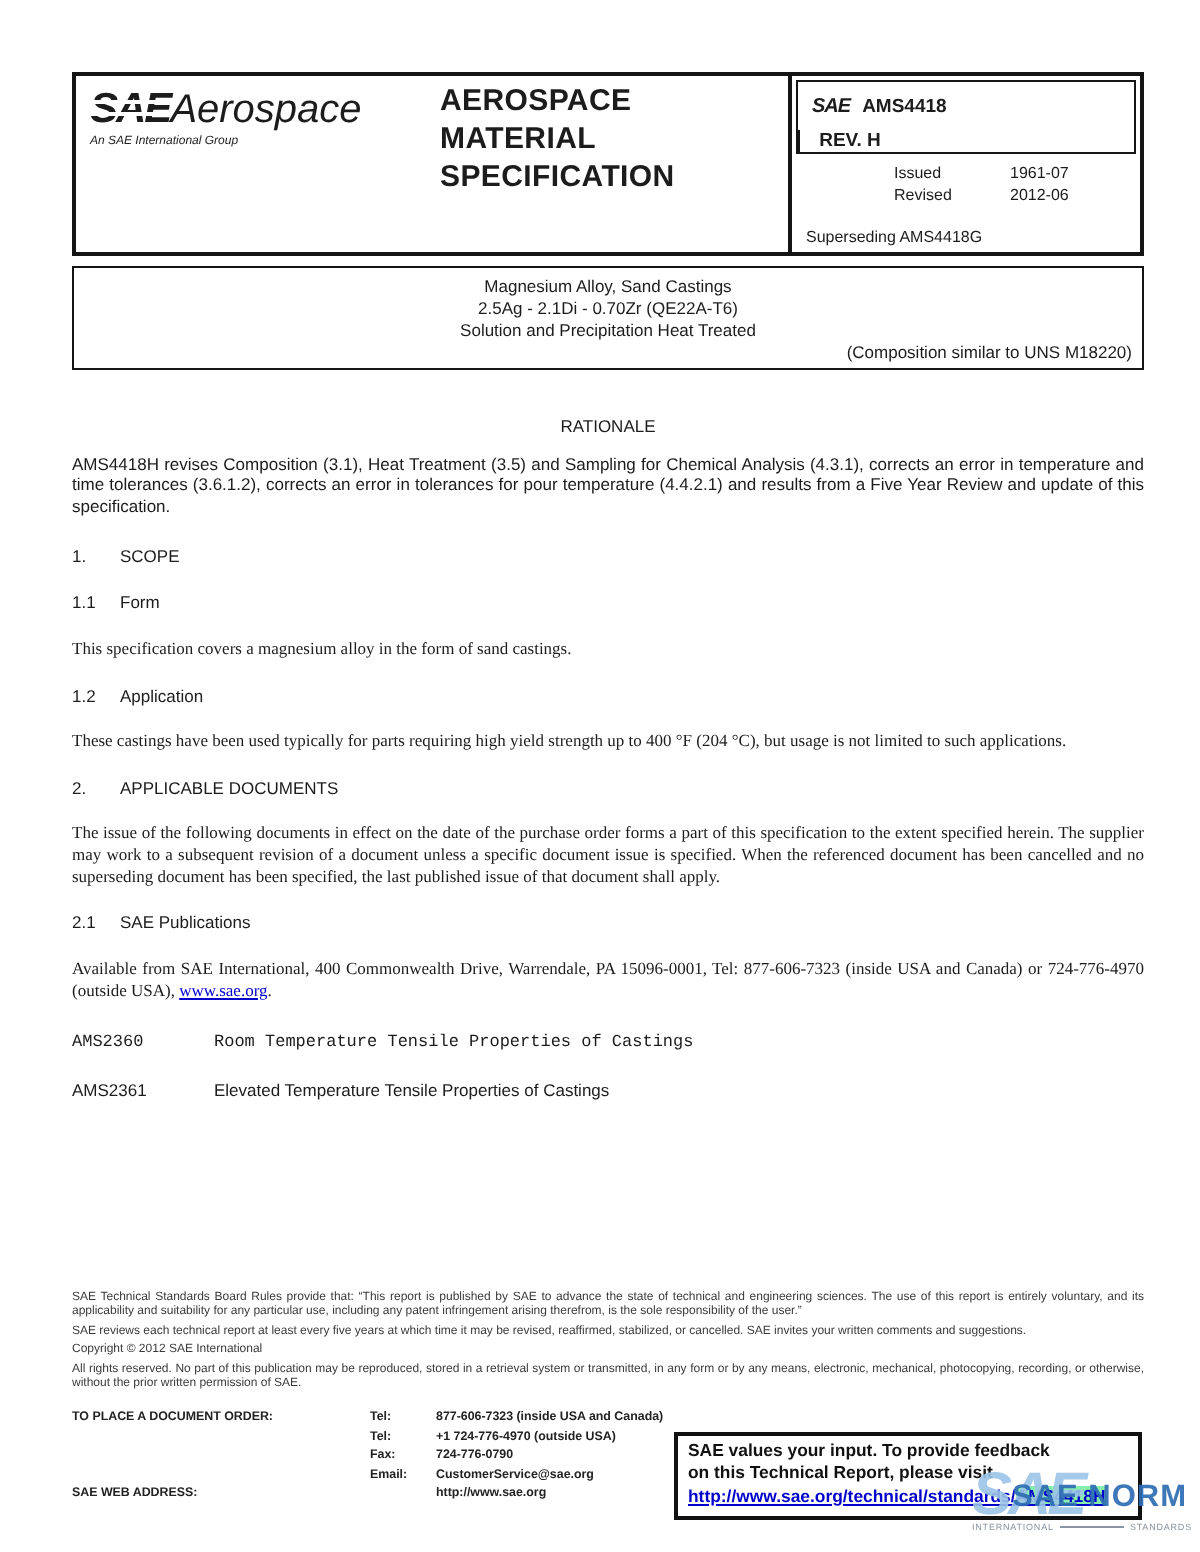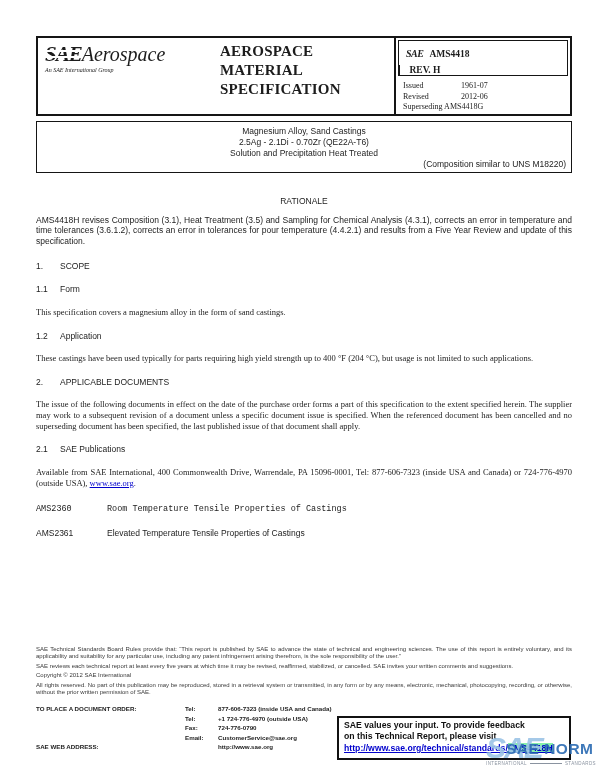--- a/index.html
+++ b/index.html
@@ -1,38 +1,38 @@
 <!DOCTYPE html>
 <html><head>
 <meta charset="utf-8">
 <style>
   html,body{margin:0;padding:0;background:#e8e8e8;}
   .page{position:relative;width:600px;height:776px;background:#ffffff;margin:0 auto;
         font-family:"Liberation Sans",sans-serif;color:#1c1c1c;overflow:hidden;}
   .content{position:absolute;left:36px;right:28px;top:36px;}
 
   
-  .header{display:flex;border:2px solid #151515;height:80px;box-sizing:border-box;font-family:Liberation Serif, serif;}
+  .header{display:flex;border:2px solid #151515;height:92px;box-sizing:border-box;}
   .logo-cell{width:168px;padding:6px 4px 4px 7px;box-sizing:border-box;}
   .logo-row{white-space:nowrap;}
   .logo-sae{position:relative;display:inline-block;font-weight:bold;font-style:italic;
             font-size:21px;letter-spacing:-1px;line-height:1;}
   .logo-sae::before,.logo-sae::after{content:"";position:absolute;left:-2px;right:0;height:2px;background:#fff;}
   .logo-sae::before{top:6px;} .logo-sae::after{top:12px;}
   .logo-aero{font-style:italic;font-size:20px;letter-spacing:0;line-height:1;}
   .logo-tag{font-size:6px;font-style:italic;margin-top:2px;color:#222;}
   .title-cell{flex:1;padding:4px 2px 2px 14px;font-weight:bold;font-size:15px;line-height:1.25;letter-spacing:.2px;}
   .doc-cell{width:176px;border-left:2px solid #151515;display:flex;flex-direction:column;box-sizing:border-box;font-size:8px;}
   .doc-top{display:flex;margin:2px;border:1.5px solid #151515;flex-direction:column;}
   .doc-num{flex:1;padding:7px 5px 6px 7px;white-space:nowrap;}
   .doc-num .b-sae{font-weight:bold;font-style:italic;font-size:10px;letter-spacing:-0.5px;}
   .doc-num .b-no{font-weight:bold;font-size:9.5px;margin-left:6px;}
   .doc-rev{width:50px;border-left:1.5px solid #151515;display:flex;align-items:center;justify-content:center;
            font-weight:bold;font-size:9.5px;}
-  .doc-dates{padding:2px 8px 0 7px;line-height:1.4;}
+  .doc-dates{padding:2px 8px 0 7px;line-height:1.4;margin-left:44px;}
   .doc-dates .drow{display:flex;}
   .doc-dates .dlab{width:58px;}
   .doc-super{margin-top:auto;padding:0 7px 3px;}
 
   
   .titlebox{margin-top:5px;border:1.5px solid #151515;padding:4px 5px 2px;font-size:8.5px;line-height:1.27;box-sizing:border-box;}
   .titlebox .tl{text-align:center;}
   .titlebox .comp{text-align:right;margin-top:1px;}
 
   

